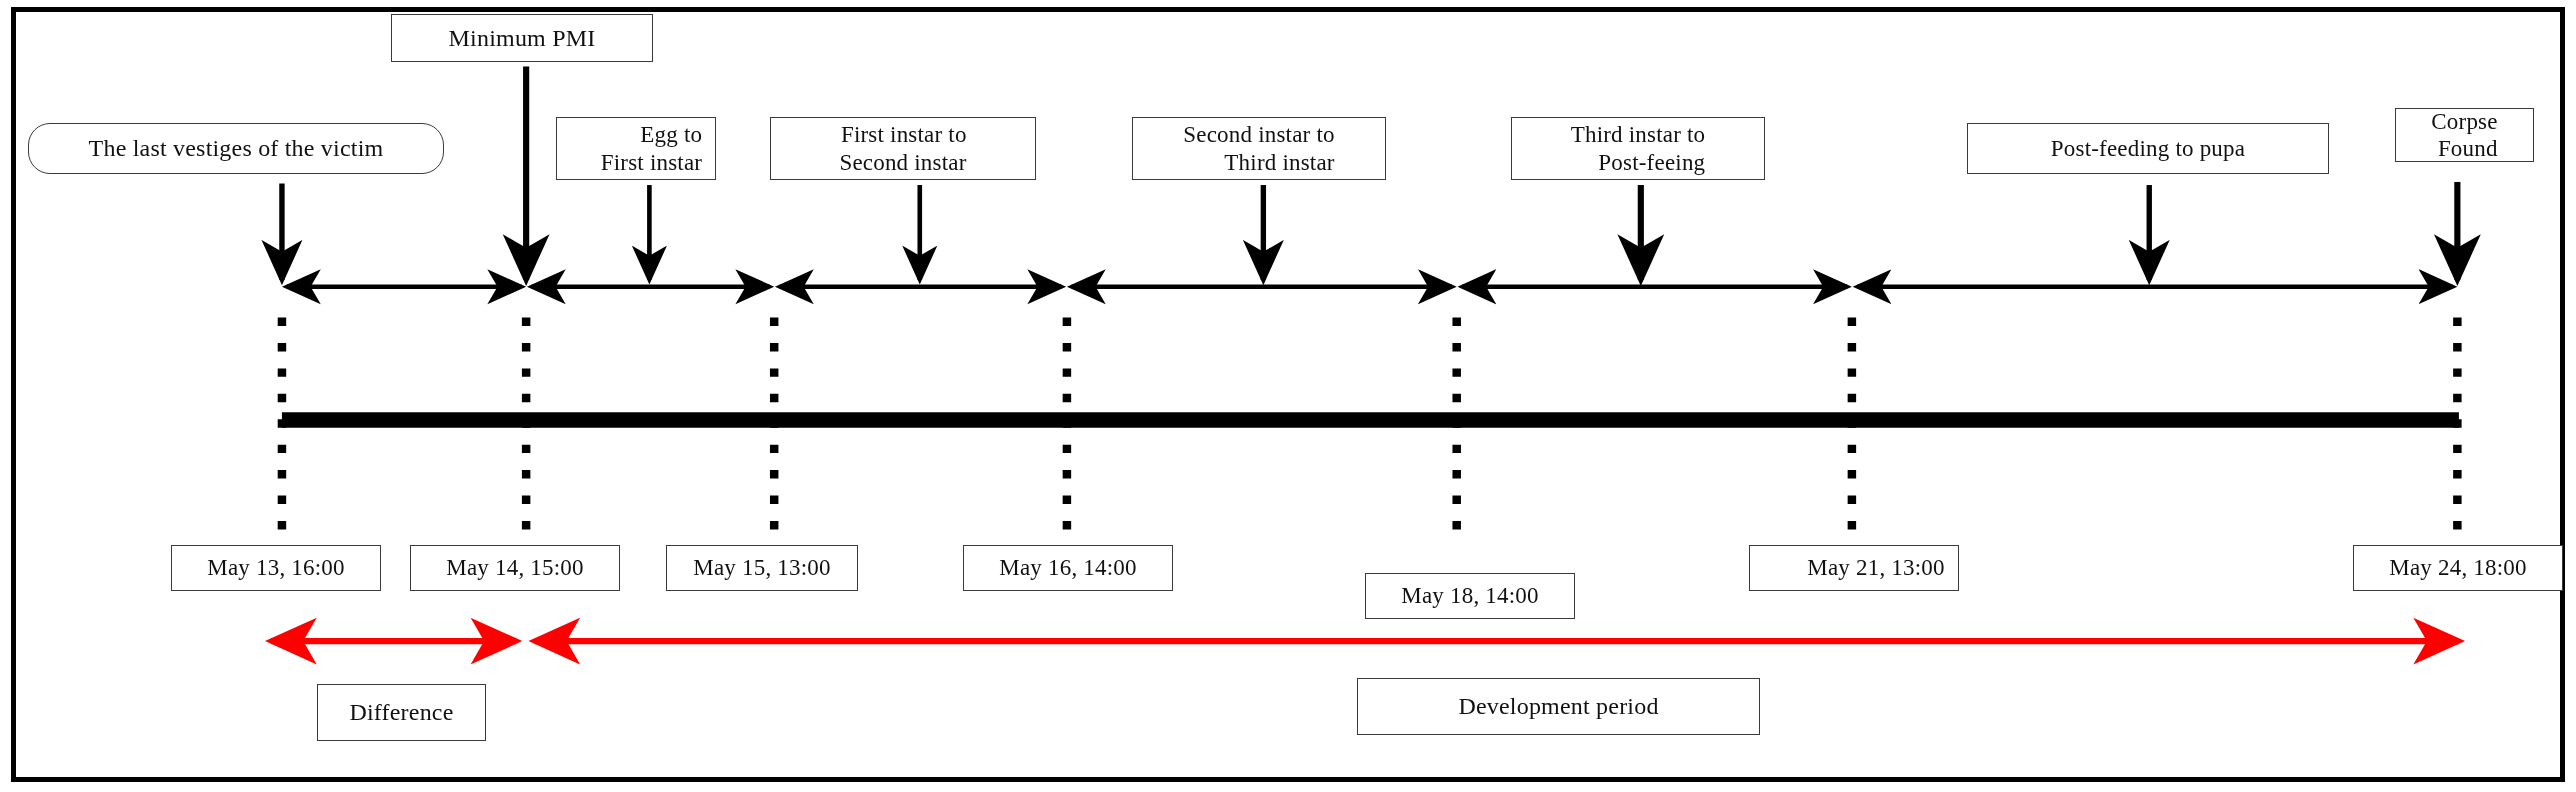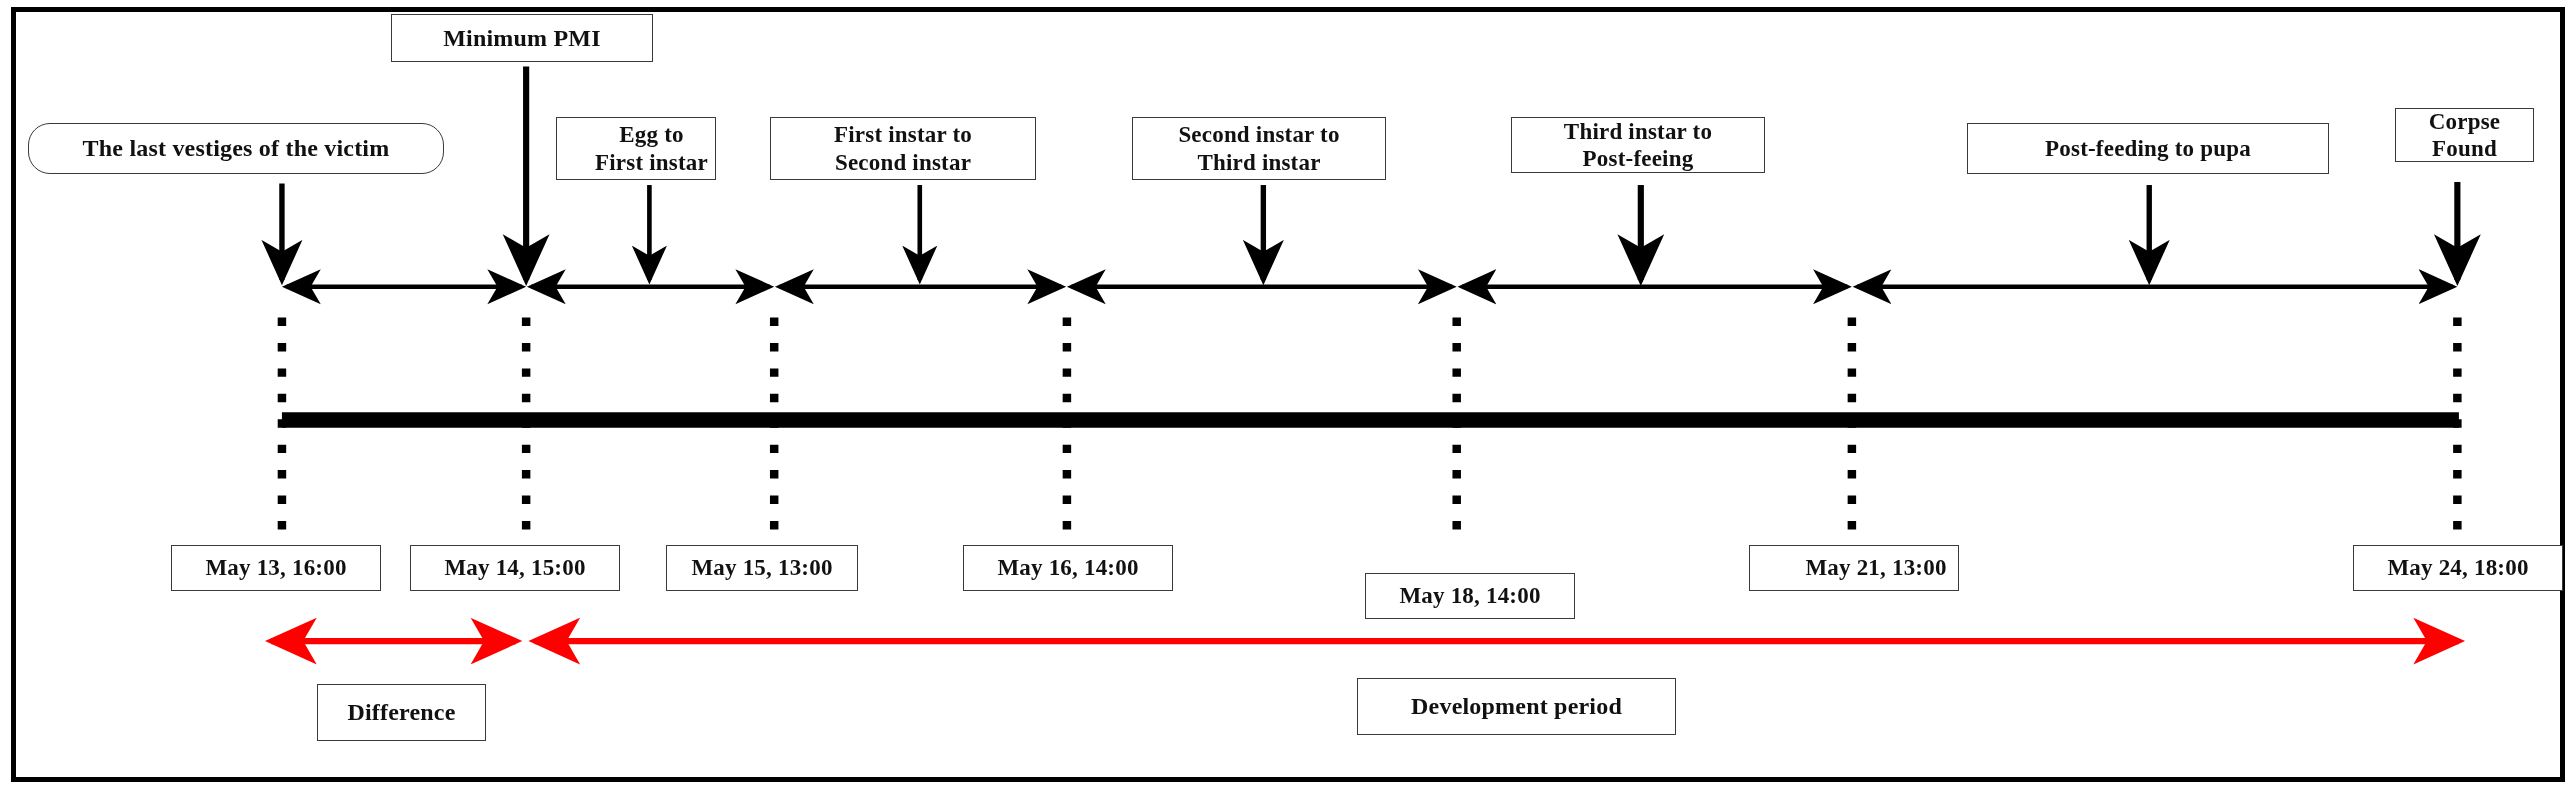--- a/index.html
+++ b/index.html
@@ -30,26 +30,25 @@
 
   
   .lbl {
     position: absolute;
     box-sizing: border-box;
     border: 1.5px solid #3a3a3a;
     background: #ffffff;
     display: flex;
     align-items: center;
     justify-content: center;
-    text-align: center;
+    text-align: right;
     color: #111111;
     line-height: 1.18;
     white-space: pre-line;
     letter-spacing: 0.2px;
-    font-weight: bold;
   }
   .lbl.stage   { font-size: 23px; }
   .lbl.event   { font-size: 24px; }
   .lbl.date    { font-size: 23px; }
   .lbl.period  { font-size: 24px; }
   svg.overlay {
     position: absolute;
     left: 0;
     top: 0;
     width: 2576px;
@@ -70,21 +69,21 @@
 
   <div class="lbl stage" style="left:556px; top:117px; width:160px; height:63px;padding-left:31px;">Egg to
 First instar</div>
 
   <div class="lbl stage" style="left:770px; top:117px; width:266px; height:63px;">First instar to
 Second instar</div>
 
   <div class="lbl stage" style="left:1132px; top:117px; width:254px; height:63px;">Second instar to
 Third instar</div>
 
-  <div class="lbl stage" style="left:1511px; top:117px; width:254px; height:56px;">Third instar to
+  <div class="lbl stage" style="left:1511px; top:117px; width:254px; height:63px;">Third instar to
 Post-feeing</div>
 
   <div class="lbl stage" style="left:1967px; top:123px; width:362px; height:51px;">Post-feeding to pupa</div>
 
   <div class="lbl stage" style="left:2374px; top:108px; width:139px; height:54px;margin-left:21px;">Corpse
 Found</div>
 
   <div class="lbl date" style="left:171px; top:545px; width:210px; height:46px;">May 13, 16:00</div>
 
   <div class="lbl date" style="left:410px; top:545px; width:210px; height:46px;">May 14, 15:00</div>
@@ -94,21 +93,21 @@
   <div class="lbl date" style="left:963px; top:545px; width:210px; height:46px;">May 16, 14:00</div>
 
   <div class="lbl date" style="left:1365px; top:545px; width:210px; height:46px;margin-top:28px;">May 18, 14:00</div>
 
   <div class="lbl date" style="left:1749px; top:545px; width:210px; height:46px;padding-left:44px;">May 21, 13:00</div>
 
   <div class="lbl date" style="left:2353px; top:545px; width:210px; height:46px;">May 24, 18:00</div>
 
   <div class="lbl period" style="left:317px; top:684px; width:169px; height:57px;">Difference</div>
 
-  <div class="lbl period" style="left:1357px; top:678px; width:319px; height:57px;">Development period</div>
+  <div class="lbl period" style="left:1357px; top:678px; width:403px; height:57px;">Development period</div>
 
   <svg class="overlay" viewBox="0 0 3344 1029" xmlns="http://www.w3.org/2000/svg">
     <defs>
       <marker id="ahead" markerWidth="9" markerHeight="9" refX="7.4" refY="4.5" orient="auto" markerUnits="strokeWidth">
         <path d="M0,0.7 L8.4,4.5 L0,8.3 L2.2,4.5 Z" fill="#000000"></path>
       </marker>
       <marker id="atail" markerWidth="9" markerHeight="9" refX="1.6" refY="4.5" orient="auto" markerUnits="strokeWidth">
         <path d="M9,0.7 L0.6,4.5 L9,8.3 L6.8,4.5 Z" fill="#000000"></path>
       </marker>
       <marker id="rhead" markerWidth="9" markerHeight="9" refX="7.4" refY="4.5" orient="auto" markerUnits="strokeWidth">

